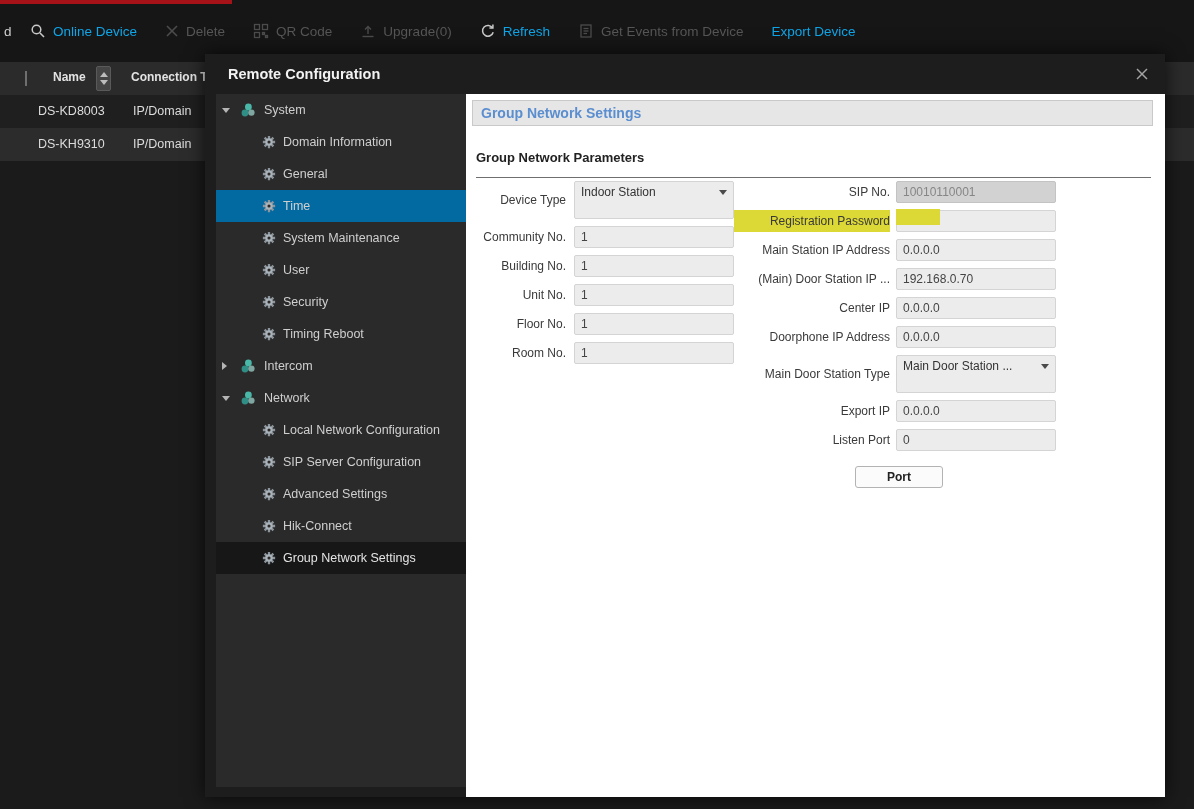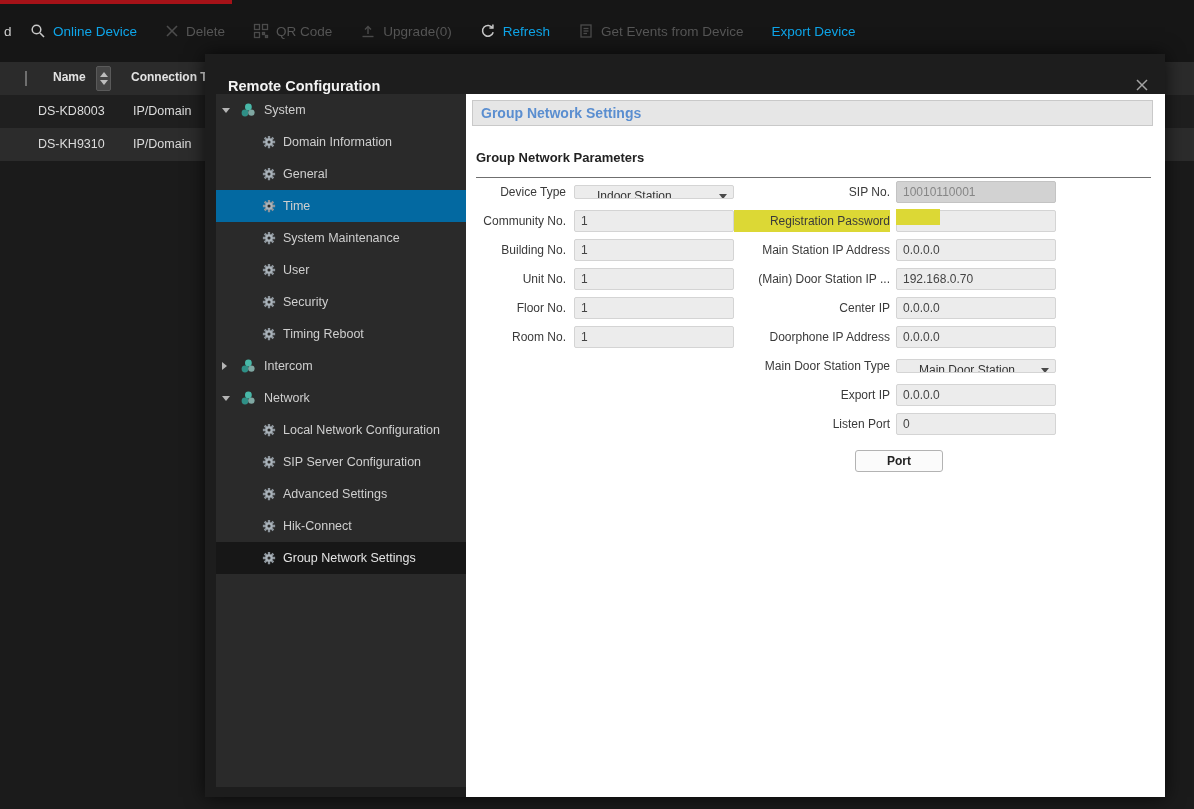--- a/index.html
+++ b/index.html
@@ -24,21 +24,21 @@
   .sort-spinner .up { position:absolute; left:3px; top:5px; width:0; height:0; border-left:4px solid transparent; border-right:4px solid transparent; border-bottom:5px solid #bdbdbd; }
   .sort-spinner .down { position:absolute; left:3px; bottom:5px; width:0; height:0; border-left:4px solid transparent; border-right:4px solid transparent; border-top:5px solid #bdbdbd; }
   .hdr-conn { position:absolute; left:131px; top:8px; font-size:12px; font-weight:bold; color:#e3e3e3; }
   .tbl-row1 { position:absolute; top:95px; left:0; width:1194px; height:33px; background:#1f1f1f; }
   .tbl-row2 { position:absolute; top:128px; left:0; width:1194px; height:33px; background:#2c2c2c; }
   .cell-name { position:absolute; left:38px; top:9px; font-size:12.5px; color:#dcdcdc; }
   .cell-conn { position:absolute; left:133px; top:9px; font-size:12.5px; color:#dcdcdc; }
 
   
   .dialog { position:absolute; left:205px; top:54px; width:960px; height:743px; background:#1d1d1d; box-shadow:0 0 18px rgba(0,0,0,.7); }
-  .dlg-title { height:40px; display:flex; align-items:flex-end; justify-content:space-between; padding:0 14px 0 23px; }
+  .dlg-title { height:40px; display:flex; align-items:center; justify-content:space-between; padding:0 14px 0 23px; }
   .dlg-title .ttext { color:#f2f2f2; font-size:14.5px; font-weight:bold; }
   .dlg-close { width:18px; height:18px; display:flex; align-items:center; justify-content:center; cursor:pointer; }
   .dlg-body { display:flex; height:703px; padding-left:11px; }
 
   
   .tree { width:250px; height:693px; background:#2a2a2a; overflow:hidden; }
   .trow { height:32px; display:flex; align-items:center; padding-left:6px; cursor:pointer; }
   .trow .arrbox { width:12px; display:flex; justify-content:flex-start; margin-right:6px; }
   .arr-down { width:0; height:0; border-left:4px solid transparent; border-right:4px solid transparent; border-top:5px solid #b5b5b5; }
   .arr-right { width:0; height:0; border-top:4px solid transparent; border-bottom:4px solid transparent; border-left:5px solid #b5b5b5; }
@@ -58,21 +58,21 @@
   .sec-line { margin:12px 14px 0 10px; border-top:1px solid #6f6f6f; }
   .form-wrap { display:flex; margin:3px 0 0 8px; }
   .fcol { display:flex; flex-direction:column; }
   .frow { display:flex; align-items:center; margin-bottom:7px; position:relative; }
   .fcol.left .flabel { width:92px; text-align:right; margin-right:8px; font-size:12px; color:#3a3a3a; line-height:22px; white-space:nowrap; }
   .fcol.right .flabel { width:156px; text-align:right; margin-right:6px; font-size:12px; color:#3a3a3a; line-height:22px; white-space:nowrap; }
   .flabel.hl { background:#dcd835; }
   .hl-streak { position:absolute; left:162px; top:-1px; width:44px; height:16px; background:#dcd835; z-index:2; }
   .fin { width:160px; height:22px; background:#ececec; border:1px solid #d4d4d4; border-radius:2px; font-size:12px; color:#444; padding:0 6px; font-family:"Liberation Sans", sans-serif; }
   .fin:disabled { background:#d2d2d2; color:#868686; border-color:#c3c3c3; }
-  .fselect { width:160px; height:14px; background:#ececec; border:1px solid #d4d4d4; border-radius:2px; position:relative; font-size:12px; color:#333; line-height:20px; padding-left:22px; cursor:pointer; white-space:nowrap; overflow:hidden; }
+  .fselect { width:160px; height:38px; background:#ececec; border:1px solid #d4d4d4; border-radius:2px; position:relative; font-size:12px; color:#333; line-height:20px; padding-left:6px; cursor:pointer; white-space:nowrap; overflow:hidden; }
   .fselect .caret { position:absolute; right:6px; top:8px; width:0; height:0; border-left:4px solid transparent; border-right:4px solid transparent; border-top:5px solid #4a4a4a; }
   .save-row { margin-top:8px; }
   .save-btn { margin-left:121px; width:88px; height:22px; background:#fbfbfb; border:1px solid #b3b3b3; border-radius:3px; font-size:12px; font-weight:bold; color:#222; font-family:"Liberation Sans", sans-serif; cursor:pointer; }
 </style>
 </head>
 <body>
 
 <div id="app">
 
   <div class="toolbar">

